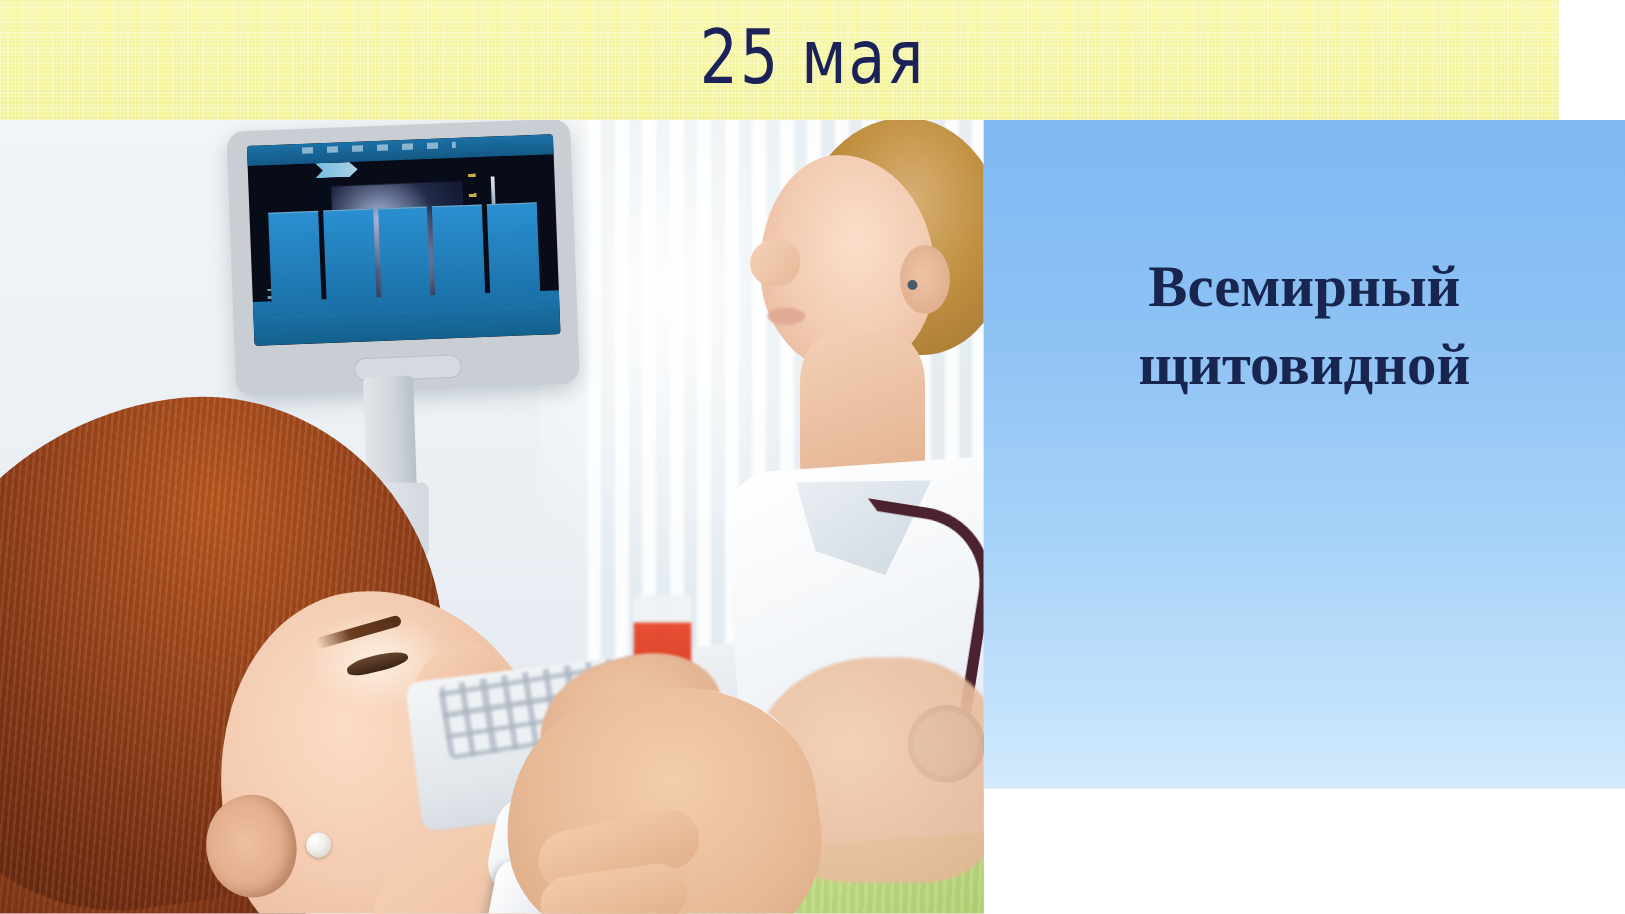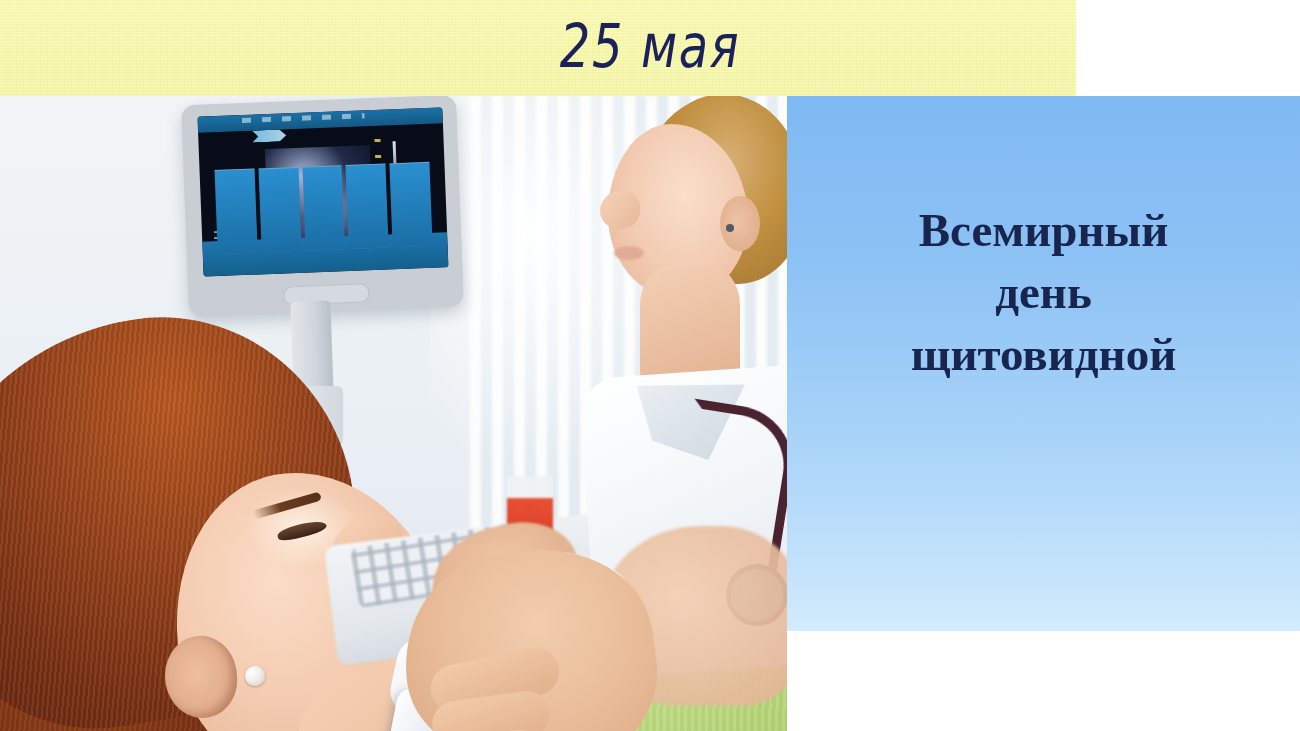--- a/index.html
+++ b/index.html
@@ -16,27 +16,26 @@
     width: 1300px;
     height: 731px;
     overflow: hidden;
     background: #ffffff;
   }
 
   
   .header-band {
     position: absolute;
     left: 0; top: 0;
-    width: 1076px;
+    width: 1247px;
     height: 96px;
     background:
       repeating-linear-gradient(0deg, rgba(255,255,255,0.30) 0px, rgba(255,255,255,0.30) 1px, rgba(0,0,0,0) 1px, rgba(0,0,0,0) 3px),
       repeating-linear-gradient(90deg, rgba(255,255,255,0.26) 0px, rgba(255,255,255,0.26) 1px, rgba(0,0,0,0) 1px, rgba(0,0,0,0) 3px),
       linear-gradient(180deg, #f7f7a6 0%, #f4f49d 55%, #f2f29a 100%);
-    font-style: italic;
   }
   .header-date {
     position: absolute;
     left: 0; top: 8px;
     width: 1300px;
     text-align: center;
     color: #1b2259;
     font-family: "DejaVu Sans", sans-serif;
     font-size: 60px;
     font-weight: 400;
@@ -596,19 +595,18 @@
     <div class="probe-head"></div>
     <div class="hand"></div>
     <div class="finger f1"></div>
     <div class="finger f2"></div>
     <div class="finger f3"></div>
   </div>
 
   <div class="panel">
     <div class="panel-title">
       <div>Всемирный</div>
-      <div>день</div>
       <div>щитовидной</div>
     </div>
 
   </div>
 
 </div>
 
 </body></html>

